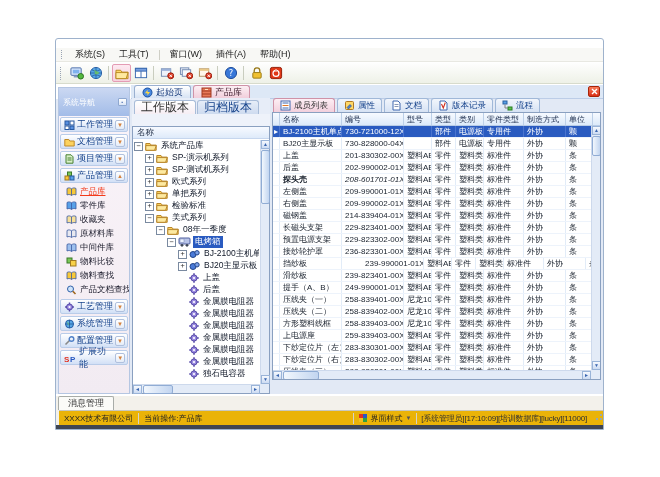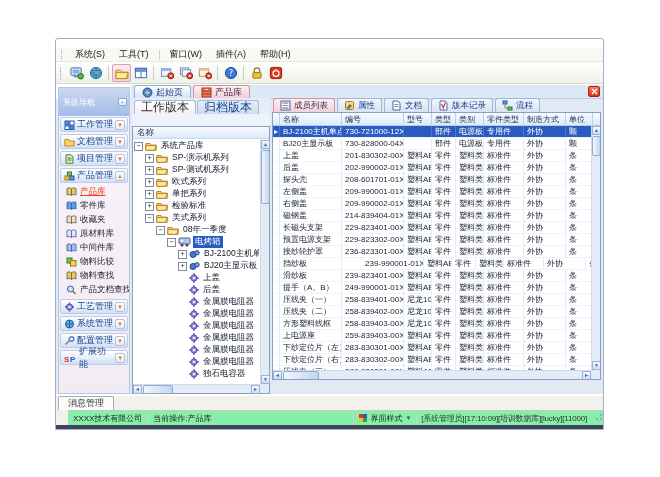--- a/index.html
+++ b/index.html
@@ -89,21 +89,21 @@
   .grid-rows{position:absolute;top:13px;left:0;right:9px;bottom:9px;overflow:hidden}
   .grid-row{display:flex;height:12px;border-bottom:1px solid #edf3fb}
   .g-cell{border-right:1px solid #e2ecf8;display:flex;align-items:center;padding-left:3px;font-size:8px;color:#18202c;
     overflow:hidden;white-space:nowrap;flex:none}
   .grid-row.selected{background:#2a5bc0}
   .grid-row.selected .g-cell{color:#fff;border-right-color:#4a74ce;border-bottom:none}
   
   .bottom-zone{position:absolute;left:0;right:0;bottom:4px;height:29px;background:#f3f1eb}
   .msgtab{position:absolute;left:2px;top:0;height:14px;display:inline-flex;align-items:center;padding:0 9px;
     background:#fbfbf8;border:1px solid #a8aca8;border-bottom:none;border-radius:2px 2px 0 0;color:#333}
-  .statusbar{position:absolute;left:12px;right:0;bottom:0;height:15px;background:#86efac;border-top:1px solid #c8c8c0;
+  .statusbar{position:absolute;left:3px;right:0;bottom:0;height:15px;background:#eab308;border-top:1px solid #c8c8c0;
     display:flex;align-items:center;font-size:8px;color:#222}
   .st-seg{display:flex;align-items:center;height:11px;padding:0 5px;border-right:1px solid #d5d3ca}
   .st-op{flex:1}
   .style-sq{display:grid;grid-template-columns:4px 4px;grid-template-rows:4px 4px;gap:0;margin-right:3px}
   .style-sq i{display:block}
   .st-session{letter-spacing:-0.2px;color:#303030;padding:16px 4px;white-space:nowrap}
   .grip{width:10px;height:10px;margin-left:2px;
     background:
       radial-gradient(circle at 8px 2px,#9aa 1px,transparent 1.3px),
       radial-gradient(circle at 8px 6px,#9aa 1px,transparent 1.3px),
@@ -858,22 +858,22 @@
             <span class="g-cell" style="width: 62px;">202-990002-01X</span>
             <span class="g-cell" style="width: 28px;">塑料ABS</span>
             <span class="g-cell" style="width: 24px;">零件</span>
             <span class="g-cell" style="width: 28px;">塑料类</span>
             <span class="g-cell" style="width: 40px;">标准件</span>
             <span class="g-cell" style="width: 42px;">外协</span>
             <span class="g-cell" style="width: 27px;">条</span>
           </div>
           <div class="grid-row">
             <span class="g-cell" style="width: 7px;"></span>
-            <span class="g-cell" style="width: 62px;">探头壳</span>
-            <span class="g-cell" style="width: 62px;">208-601701-01X</span>
+            <span class="g-cell" style="width: 62px; font-weight: bold;">探头壳</span>
+            <span class="g-cell" style="width: 62px; font-style: italic;">208-601701-01X</span>
             <span class="g-cell" style="width: 28px;">塑料ABS</span>
             <span class="g-cell" style="width: 24px;">零件</span>
             <span class="g-cell" style="width: 28px;">塑料类</span>
             <span class="g-cell" style="width: 40px;">标准件</span>
             <span class="g-cell" style="width: 42px;">外协</span>
             <span class="g-cell" style="width: 27px;">条</span>
           </div>
           <div class="grid-row">
             <span class="g-cell" style="width: 7px;"></span>
             <span class="g-cell" style="width: 62px; font-family: Liberation Mono, monospace;">左侧盖</span>

